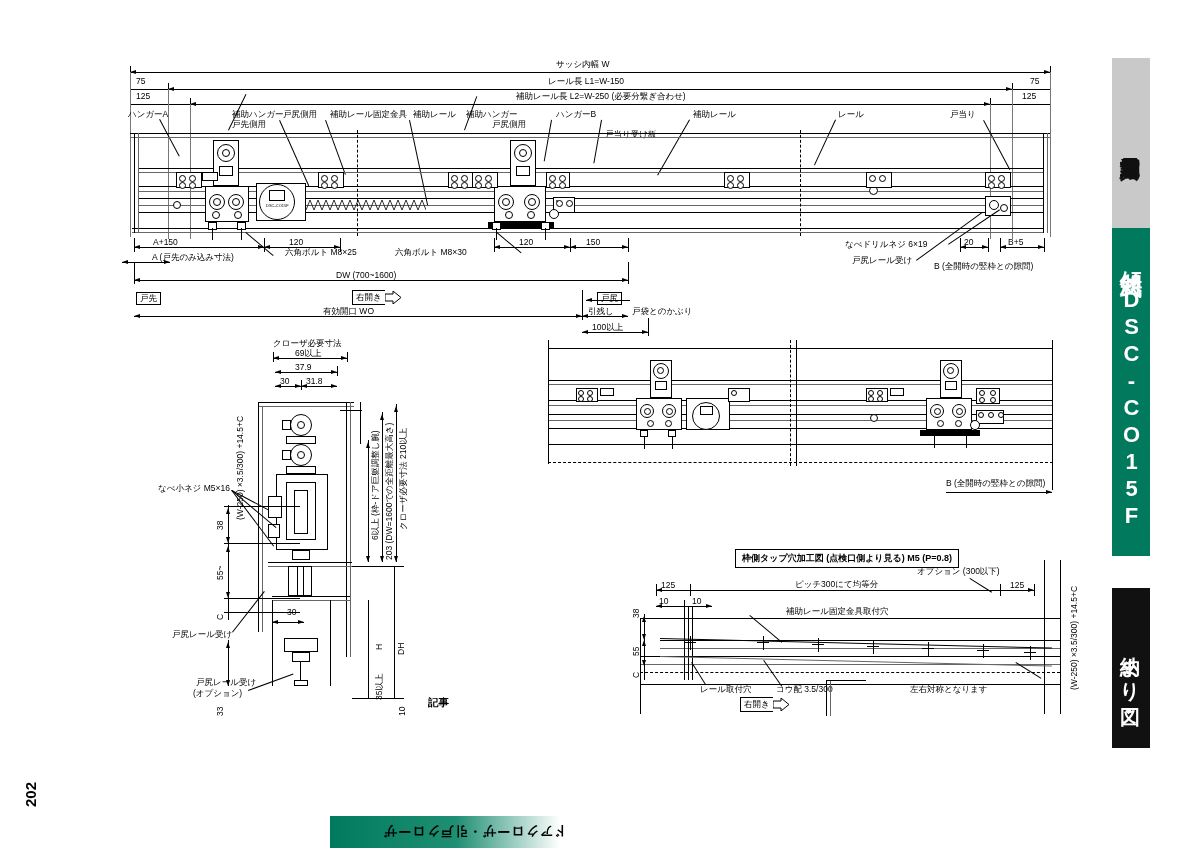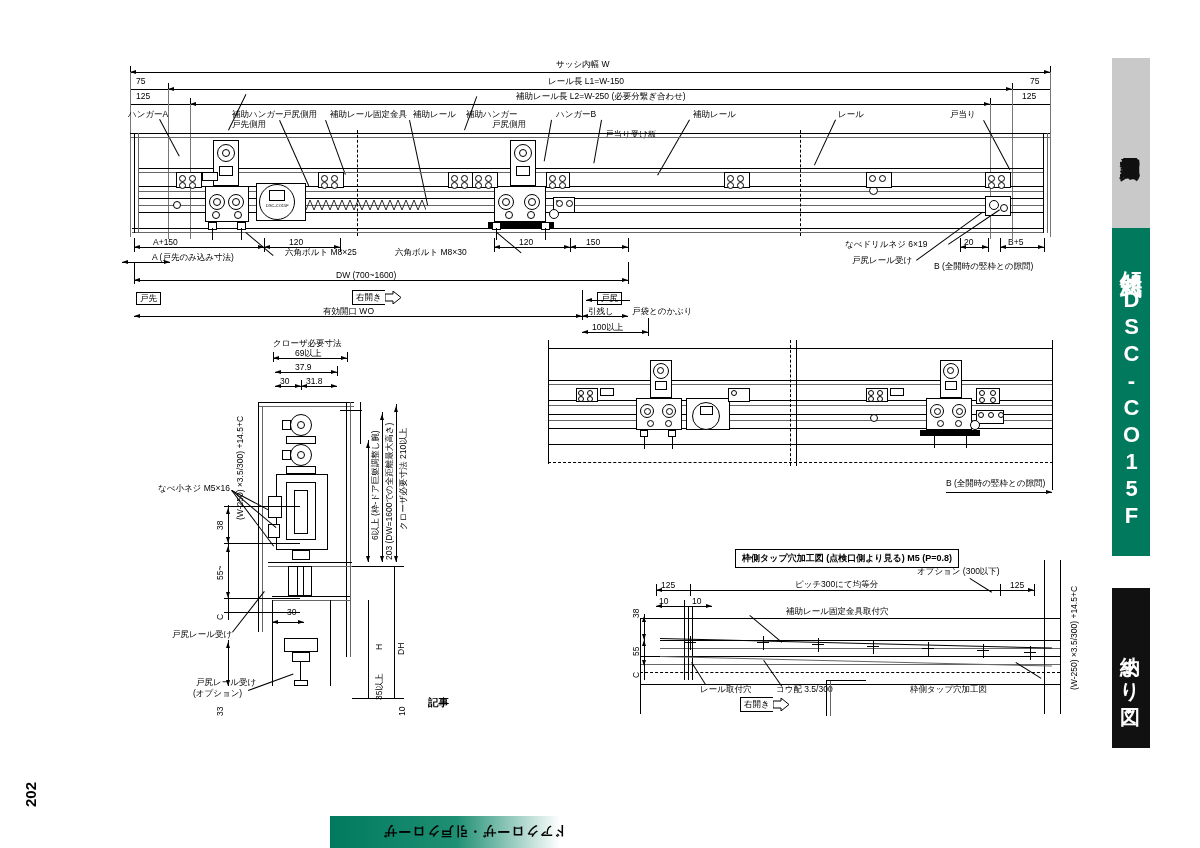--- a/index.html
+++ b/index.html
@@ -667,21 +667,21 @@
 
     <div class="lbl u" style="left:786px;top:607px;">補助レール固定金具取付穴</div>
     <div class="leader" style="left:750px;top:615px;width:42px;transform:rotate(40deg);"></div>
 
     <div class="lbl u" style="left:700px;top:685px;">レール取付穴</div>
     <div class="leader" style="left:692px;top:662px;width:26px;transform:rotate(58deg);"></div>
 
     <div class="lbl u" style="left:776px;top:685px;">コウ配 3.5/300</div>
     <div class="leader" style="left:764px;top:660px;width:32px;transform:rotate(55deg);"></div>
 
-    <div class="lbl u" style="left:910px;top:685px;">枠側タップ穴加工図</div>
+    <div class="lbl u" style="left:910px;top:685px;">左右対称となります</div>
     <div class="leader" style="left:1016px;top:662px;width:30px;transform:rotate(32deg);"></div>
 
     <div class="dirtag" style="left:740px;top:698px;">
       <div class="t">右開き</div>
       <div class="a hollow">
         <svg width="16" height="13" viewBox="0 0 16 13">
             <polygon points="0,3 8,3 8,0 16,6.5 8,13 8,10 0,10" fill="#fff" stroke="#000" stroke-width="1"></polygon>
           </svg>
       </div>
     </div>

